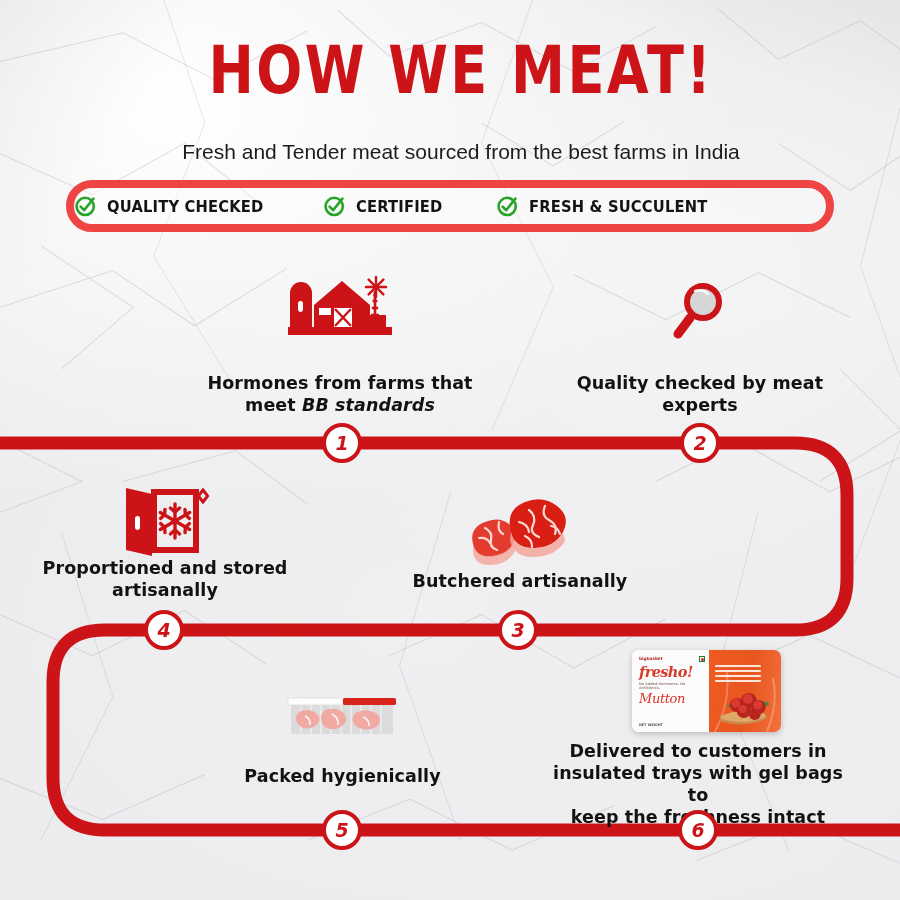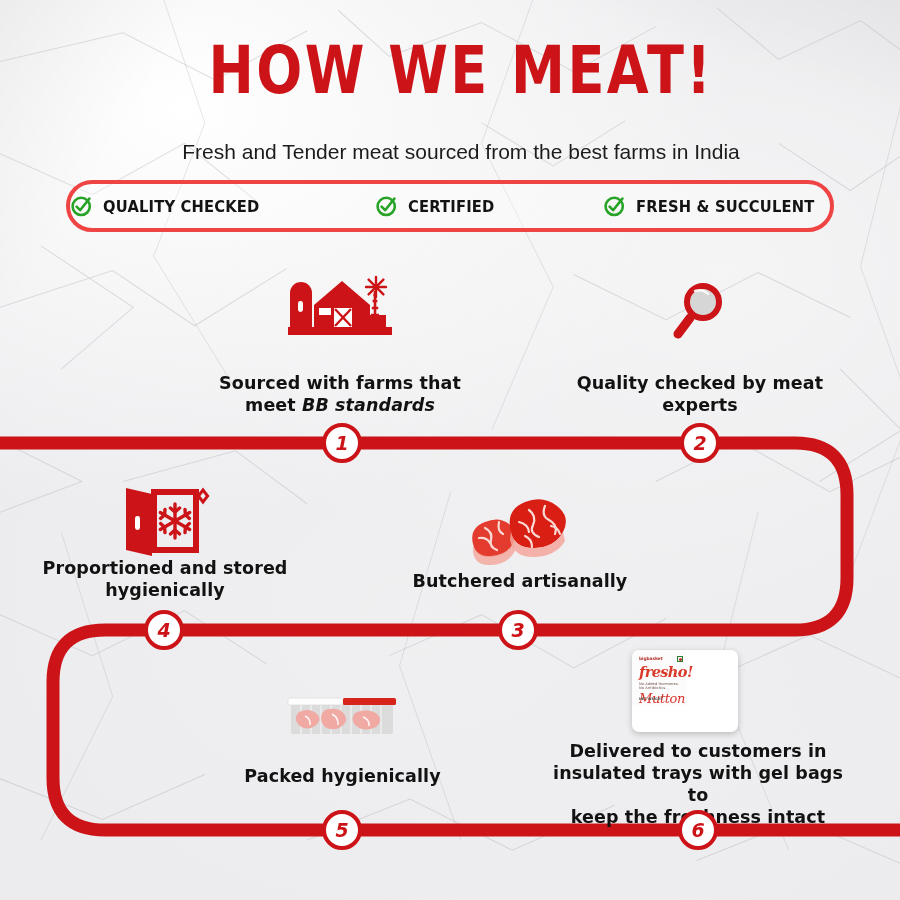--- a/index.html
+++ b/index.html
@@ -60,26 +60,26 @@
     white-space: nowrap;
   }
 
   
   .badge-bar {
     position: absolute;
     left: 66px;
     top: 180px;
     width: 768px;
     height: 52px;
-    border: 4px solid #ef4444;
+    border: 8px solid #ef4444;
     border-radius: 28px;
     box-sizing: border-box;
     display: flex;
     align-items: center;
-    justify-content: space-between;
+    justify-content: flex-start;
     gap: 46px;
     background: rgba(255,255,255,0.35);
   }
   .badge {
     display: flex;
     align-items: center;
     gap: 9px;
   }
   .badge-label {
     font-family: "DejaVu Sans", sans-serif;
@@ -131,27 +131,26 @@
     color: #121212;
     letter-spacing: 0.1px;
   }
   .step-caption em { }
 
   .step-icon { position: absolute; }
 
   
   .pack {
     position: absolute;
-    width: 106px; height: 82px;
+    width: 149px; height: 82px;
     border-radius: 7px;
     overflow: hidden;
     background: #ffffff;
     box-shadow: 0 2px 6px rgba(0,0,0,0.22);
     display: flex;
-    flex-direction: column;
   }
   .pack-left {
     width: 52%;
     background: #fcfcfc;
     position: relative;
     padding: 6px 5px 0 7px;
     box-sizing: border-box;
   }
   .pack-right {
     width: 48%;
@@ -325,21 +324,21 @@
       <rect x="10" y="26" width="5" height="11" rx="2.4"></rect>
       <rect x="31" y="33" width="12" height="7"></rect>
       <rect x="46" y="33" width="18" height="19"></rect>
     </g>
     <g stroke="#cc1418" stroke-width="2.4">
       <path d="M47 34 L63 51"></path>
       <path d="M63 34 L47 51"></path>
     </g>
   </svg>
   <div class="step-caption" style="left:190px; top:372px; width:300px;">
-    <div>Sourced with farms that</div>
+    <div>Hormones from farms that</div>
     <div><span>meet </span><em>BB standards</em></div>
   </div>
   <div class="step-num" style="left:342px; top:443px;">1</div>
 
   <svg class="step-icon" style="left:668px; top:278px; width:64px; height:64px;" viewBox="0 0 64 64">
     <path d="M22 40 L10 56" stroke="#cc1418" stroke-width="9" stroke-linecap="round" fill="none"></path>
     <circle cx="35" cy="24" r="16" fill="#d6d6d6"></circle>
     <circle cx="35" cy="24" r="16" fill="none" stroke="#cc1418" stroke-width="6"></circle>
     <path d="M27 13 a13 13 0 0 1 13 3" fill="none" stroke="#ffffff" stroke-width="2.4" stroke-linecap="round" opacity="0.9"></path>
   </svg>
@@ -384,21 +383,21 @@
       <path d="M-4.6 13 L0 9 L4.6 13"></path>
       <path d="M-14.4 -2.6 L-10.4 -6.2 L-10 -11.6"></path>
       <path d="M14.4 2.6 L10.4 6.2 L10 11.6"></path>
       <path d="M-14.4 2.6 L-10.4 6.2 L-10 11.6"></path>
       <path d="M14.4 -2.6 L10.4 -6.2 L10 -11.6"></path>
     </g>
     <path d="M81 6 L85.6 12 L81 18 L76.4 12 Z" fill="none" stroke="#cc1418" stroke-width="3"></path>
   </svg>
   <div class="step-caption" style="left:30px; top:557px; width:270px;">
     <div>Proportioned and stored</div>
-    <div>hygienically</div>
+    <div>artisanally</div>
   </div>
   <div class="step-num" style="left:164px; top:630px;">4</div>
 
   <svg class="step-icon" style="left:285px; top:690px; width:114px; height:48px;" viewBox="0 0 114 48">
     <rect x="6" y="13" width="102" height="31" rx="2" fill="#d4d4d4" opacity="0.72"></rect>
     <g opacity="0.5" stroke="#ffffff" stroke-width="1.6">
       <path d="M16 13 L16 44"></path>
         <path d="M26 13 L26 44"></path>
         <path d="M36 13 L36 44"></path>
       <path d="M46 13 L46 44"></path>

